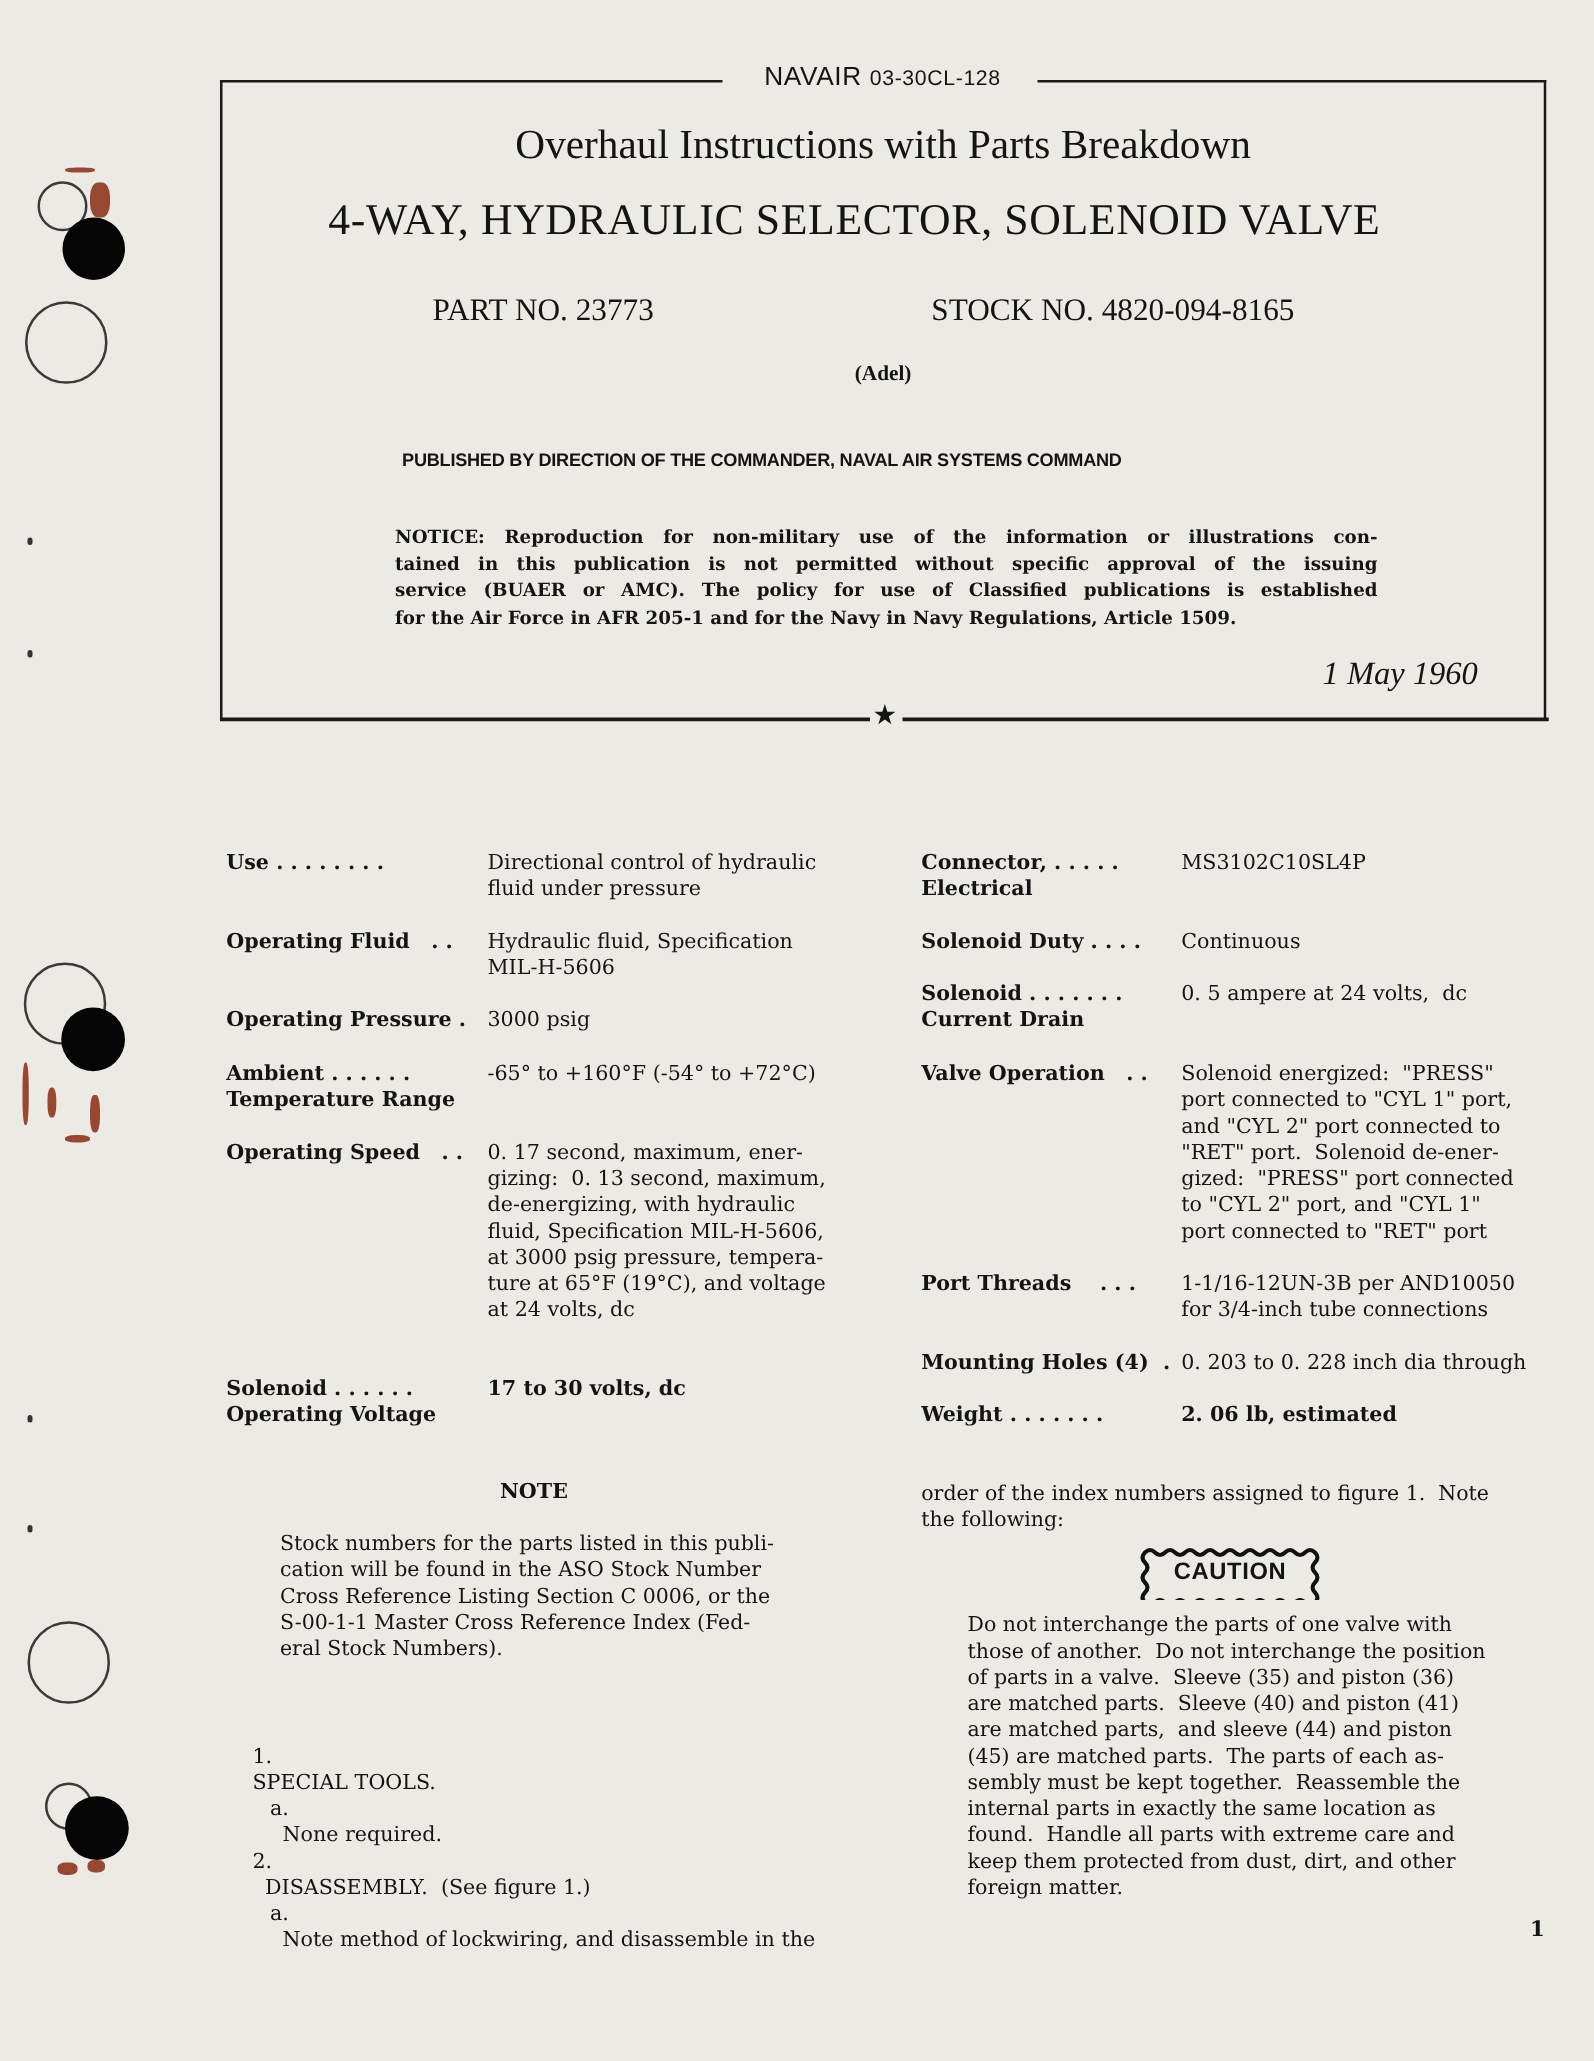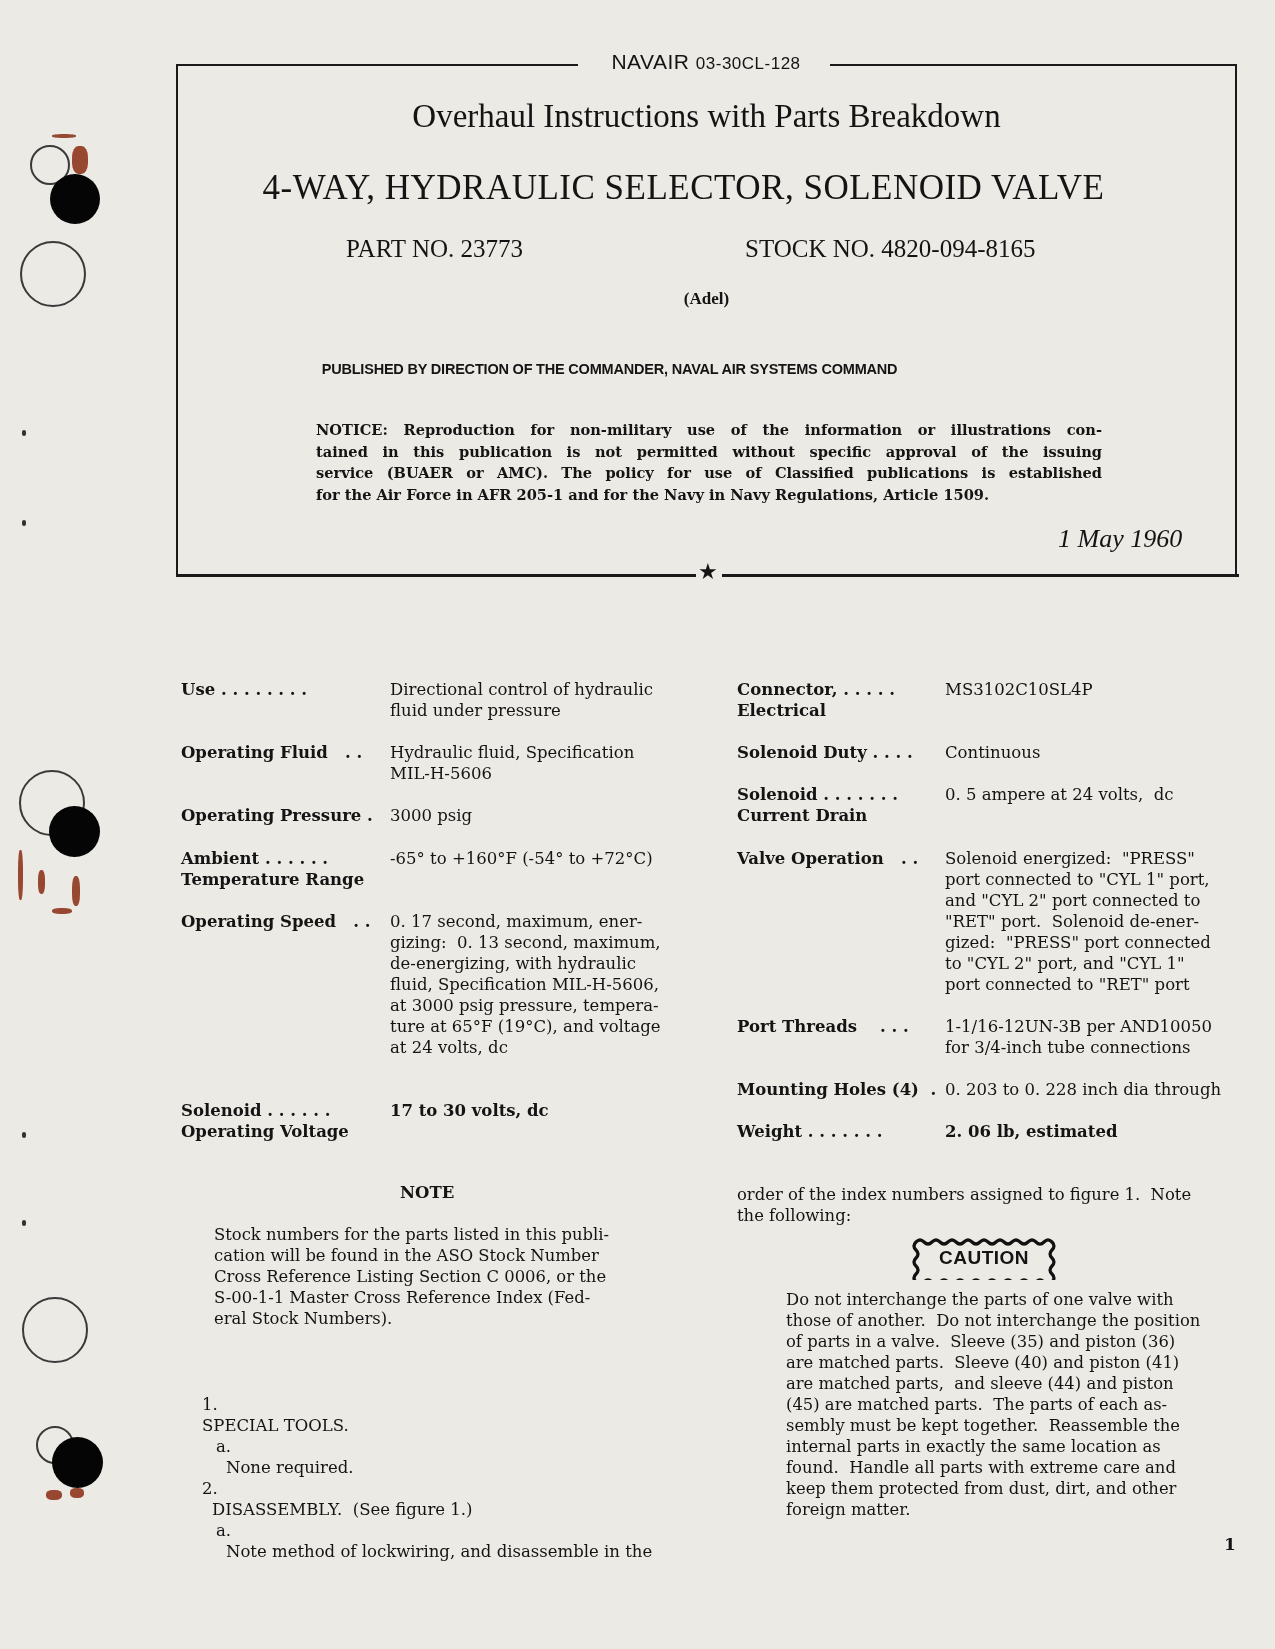--- a/index.html
+++ b/index.html
@@ -32,21 +32,21 @@
     position: absolute; left: 588px; top: 50px; width: 236px; text-align: center;
     font-family: "Liberation Sans", "DejaVu Sans", sans-serif; font-size: 21px; letter-spacing: .5px;
   }
   .doc-number .small { font-size: 17px; }
   .bottom-rule { position:absolute; top:574px; height:3px; background:#1a1a1a; }
   .bottom-rule.left { left:176px; width:520px; }
   .bottom-rule.right { left:722px; width:517px; }
   .star { position:absolute; left:698px; top:560px; font-size:22px; line-height:24px; }
 
   .title1 { position:absolute; left:176px; width:1061px; top:98px; text-align:center; font-size:33px; }
-  .title2 { position:absolute; left:176px; width:1015px; top:168px; text-align:center; font-size:35px; letter-spacing:.5px; }
+  .title2 { position:absolute; left:176px; width:1015px; top:156px; text-align:center; font-size:35px; letter-spacing:.5px; }
   .part-no { position:absolute; left:346px; top:235px; font-size:25px; }
   .stock-no { position:absolute; left:745px; top:235px; font-size:25px; }
   .mfr { position:absolute; left:176px; width:1061px; top:289px; text-align:center; font-size:17px; font-weight:bold; }
   .published {
     position:absolute; left:176px; width:867px; top:361px; text-align:center;
     font-family:"Liberation Sans","DejaVu Sans",sans-serif; font-weight:bold; font-size:14.5px; letter-spacing:-.2px;
   }
   .notice {
     position:absolute; left:316px; top:419px; width:786px;
     font-family:"DejaVu Serif","Liberation Serif",serif; font-size:14.6px; line-height:21.5px;
@@ -63,41 +63,41 @@
   .spec { position:absolute; font-family:"DejaVu Serif",serif; font-size:16.5px; line-height:21px; font-weight:bold; }
   .spec .label { position:absolute; left:0; top:0; white-space:pre; }
   .spec .value { position:absolute; top:0; white-space:pre; font-weight:normal; }
   .spec.col-left .value { left:209px; }
   .spec.col-right .value { left:208px; }
   .spec .value.b { font-weight:bold; }
 
   
   .note-title { position:absolute; left:400px; top:1183px; font-family:"DejaVu Serif",serif; font-size:16.5px; font-weight:bold; }
   .note-body {
-    position:absolute; left:214px; top:1224px; width:436px;
+    position:absolute; left:224px; top:1224px; width:436px;
     font-family:"DejaVu Serif",serif; font-size:16.4px; line-height:21px; white-space:pre;
   }
   .section { position:absolute; font-family:"DejaVu Serif",serif; font-size:16.5px; line-height:21px; white-space:pre; }
 
   .right-para {
     position:absolute; left:737px; top:1184px;
     font-family:"DejaVu Serif",serif; font-size:16.4px; line-height:21px; white-space:pre;
   }
   .caution-box {
     position:absolute; left:910px; top:1236px; width:148px; height:44px;
     display:flex; align-items:center; justify-content:center;
   }
   .caution-box svg { position:absolute; inset:0; }
   .caution-label {
     position:relative; font-family:"Liberation Sans","DejaVu Sans",sans-serif;
     font-weight:bold; font-size:19px; letter-spacing:.5px;
   }
   .caution-text {
     position:absolute; left:774px; top:1289px;
-    font-family:"DejaVu Serif",serif; font-size:16.4px; line-height:21px; white-space:pre;margin-left:12px;
+    font-family:"DejaVu Serif",serif; font-size:16.4px; line-height:21px; white-space:pre;
   }
   .page-num { position:absolute; left:1224px; top:1534px; font-family:"DejaVu Serif",serif; font-size:17px; font-weight:bold; }
 </style>
 </head>
 <body>
 
 <div class="page">
 
   <div class="hole outline" style="left:30px;top:145px;width:40px;height:40px;"></div>
   <div class="stain" style="left:72px;top:146px;width:16px;height:28px;"></div>

